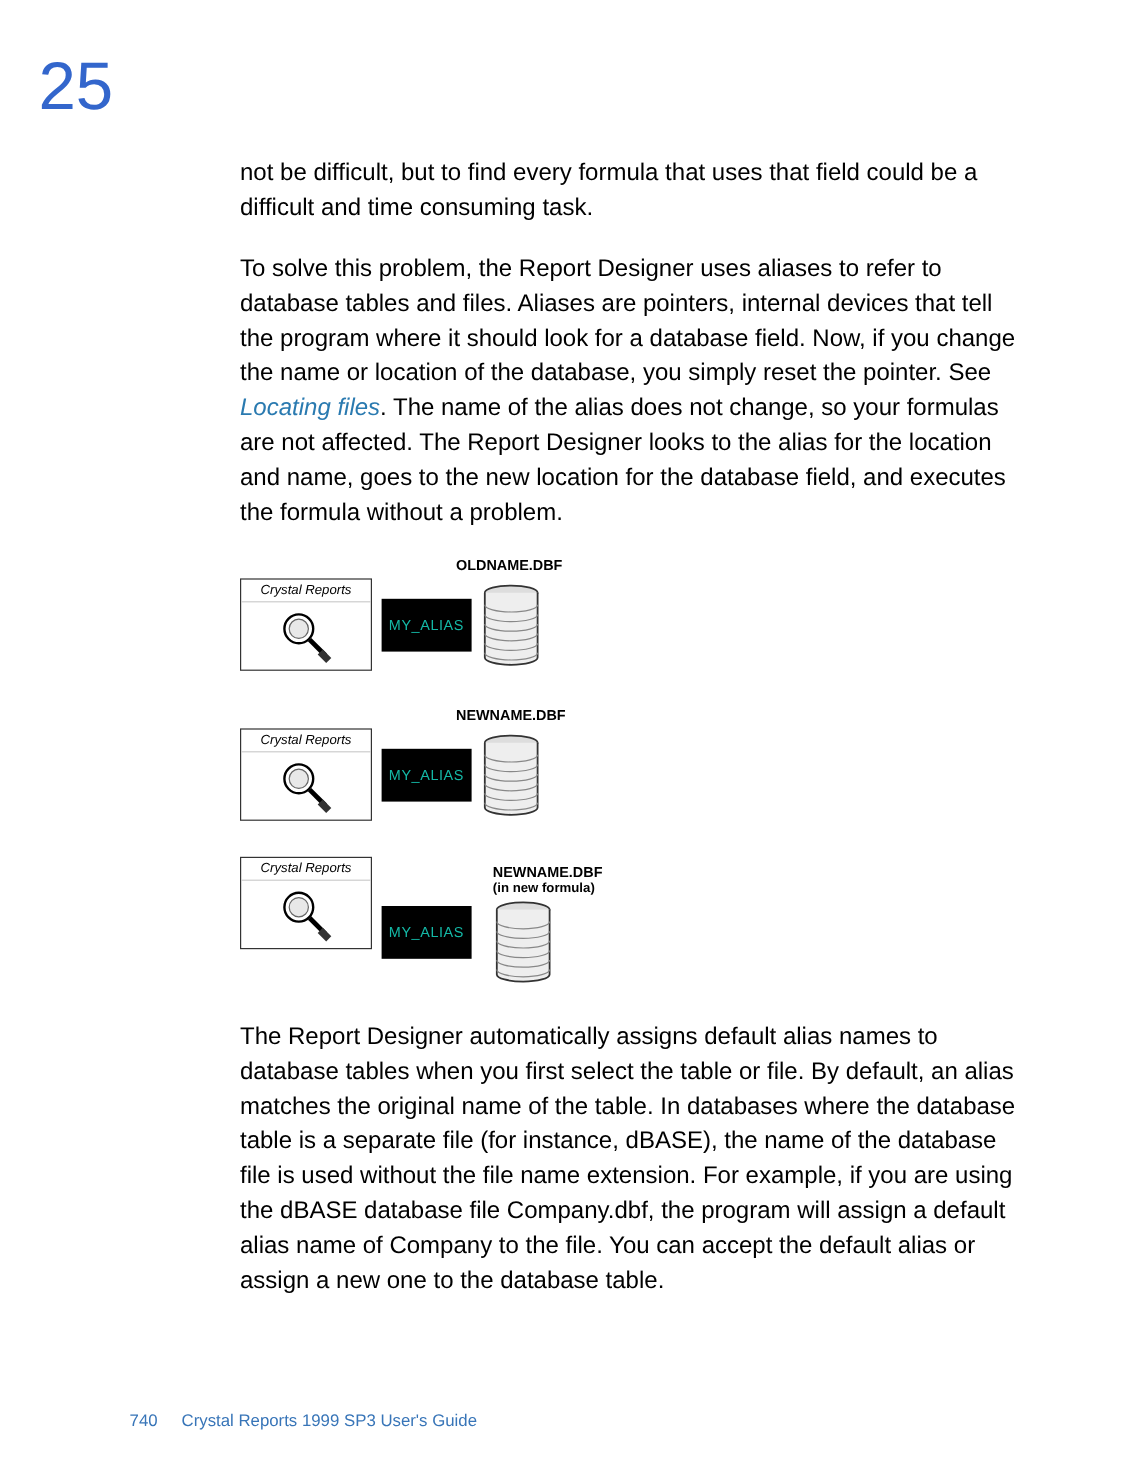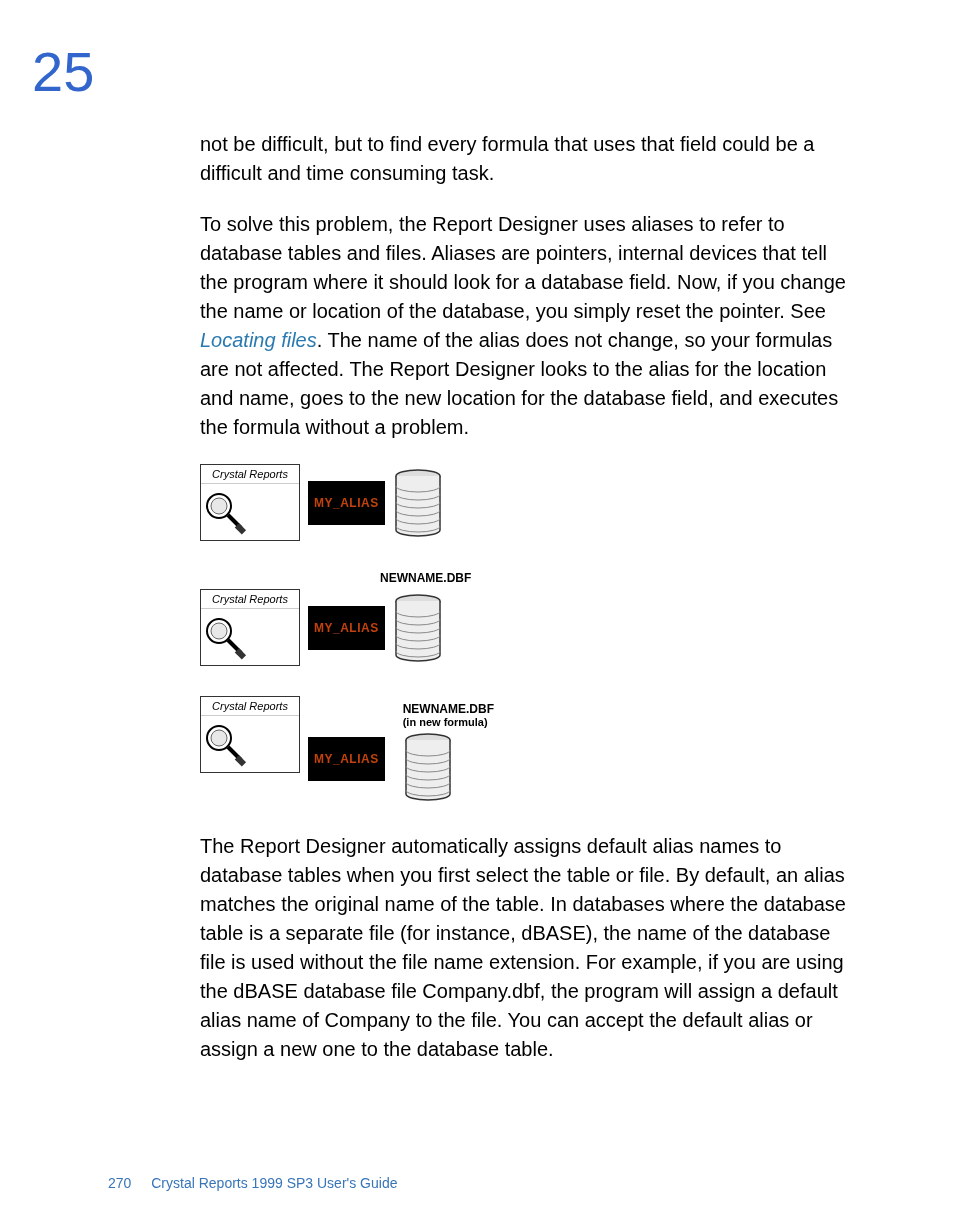--- a/index.html
+++ b/index.html
@@ -64,44 +64,45 @@
       font-size: 12px;
       font-weight: bold;
       margin-left: 180px;
       margin-bottom: 4px;
     }
     .fig-row {
       display: flex;
       align-items: center;
     }
     .cr-box {
-      width: 100px;
+      width: 110px;
       border: 1px solid #333;
       display: flex;
       flex-direction: column;
+      align-items: center;
       padding-bottom: 4px;
     }
     .cr-box-label {
       font-size: 11px;
       font-style: italic;
       padding: 3px 0;
       border-bottom: 1px solid #ccc;
       width: 100%;
       text-align: center;
     }
     .lens-icon {
       width: 48px;
       height: 48px;
       margin-top: 4px;
     }
     .alias-tag {
       background: #000;
-      color: #c2410c;
+      color: #14b8a6;
       font-size: 12px;
-      font-weight: bold;
+      font-weight: normal;
       padding: 15px 6px;
       margin: 0 8px;
       letter-spacing: 0.5px;
     }
     .cylinder {
       width: 50px;
       height: 70px;
     }
     .fig-inline-label {
       font-size: 12px;
@@ -135,20 +136,21 @@
 </div>
 
 <div class="content">
   <p class="para">not be difficult, but to find every formula that uses that field could be a difficult and time consuming task.</p>
 
   <p class="para">
     <span>To solve this problem, the Report Designer uses aliases to refer to database tables and files. Aliases are pointers, internal devices that tell the program where it should look for a database field. Now, if you change the name or location of the database, you simply reset the pointer. See </span><span class="link">Locating files</span><span>. The name of the alias does not change, so your formulas are not affected. The Report Designer looks to the alias for the location and name, goes to the new location for the database field, and executes the formula without a problem.</span>
   </p>
 
   <div class="figure">
+    <div class="fig-label-top">OLDNAME.DBF</div>
     <div class="fig-row">
       <div class="cr-box">
         <div class="cr-box-label">Crystal Reports</div>
         <svg class="lens-icon" viewBox="0 0 48 48">
           <circle cx="18" cy="18" r="12" fill="none" stroke="#000" stroke-width="2"></circle>
           <circle cx="18" cy="18" r="8" fill="#e8e8e8" stroke="#666" stroke-width="1"></circle>
           <line x1="27" y1="27" x2="40" y2="40" stroke="#000" stroke-width="4"></line>
           <rect x="36" y="36" width="10" height="6" transform="rotate(45 38 38)" fill="#333"></rect>
         </svg>
       </div>
@@ -222,15 +224,15 @@
           </div>
         </div>
       </div>
     </div>
   </div>
 
   <p class="para">The Report Designer automatically assigns default alias names to database tables when you first select the table or file. By default, an alias matches the original name of the table. In databases where the database table is a separate file (for instance, dBASE), the name of the database file is used without the file name extension. For example, if you are using the dBASE database file Company.dbf, the program will assign a default alias name of Company to the file. You can accept the default alias or assign a new one to the database table.</p>
 </div>
 
 <div class="footer">
-  <span class="footer-page">270</span>
+  <span class="footer-page">740</span>
   <span class="footer-text">Crystal Reports 1999 SP3 User's Guide</span>
 </div>
 
 </body></html>

